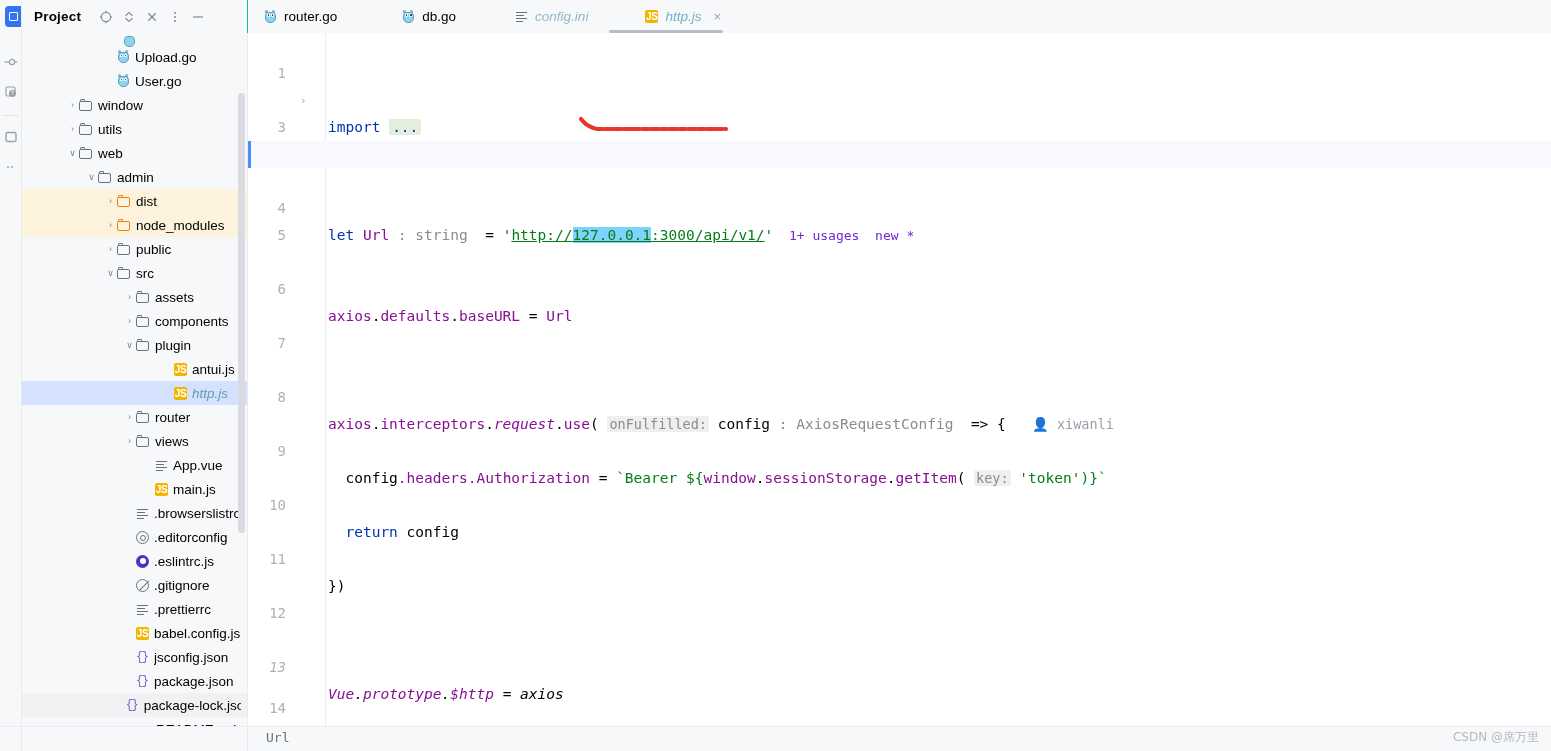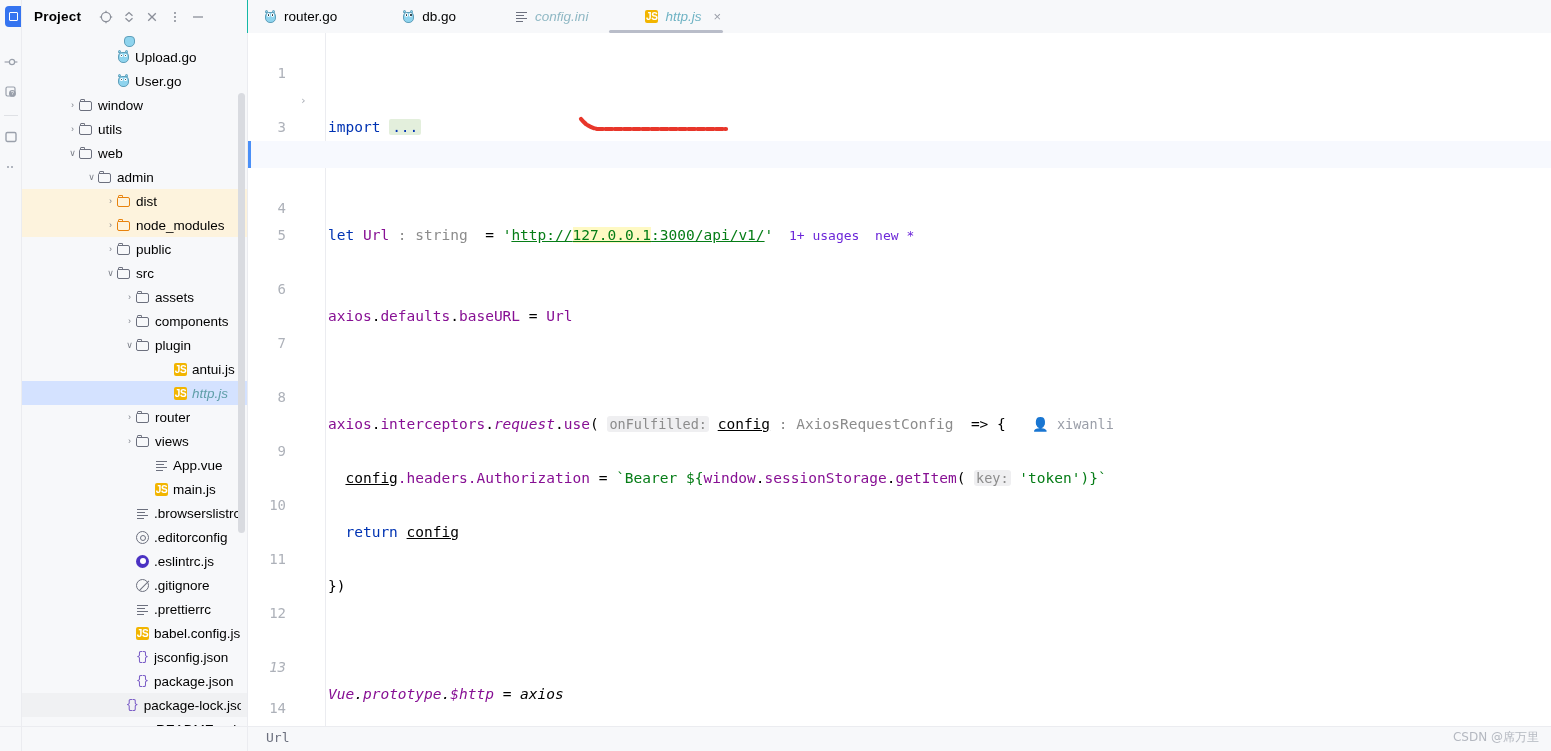--- a/index.html
+++ b/index.html
@@ -163,23 +163,23 @@
   .cline .fold { position:absolute; left:52px; color:#a4a8b1; font-size:11px; }
   .cline .caretbar { position:absolute; left:0px; top:0; width:3px; height:27px; background:#4a8ff7; }
   .cline .txt { position:absolute; left:80px; }
 
   .kw   { color:#0033b3; }
   .ident{ color:#000000; }
   .prop { color:#871094; }
   .str  { color:#067d17; }
   .gray { color:#8c8c8c; }
   .italic{ font-style:italic; }
-  .und  { text-decoration:underline; }
+  .und  { }
   .undg { color:#067d17; text-decoration:underline;text-align:center; }
-  .sel-hl { background:#fef9c3; }
+  .sel-hl { background:#7dd3fc; }
   .fold-ph { background:#e3efdc; color:#0033b3; padding:0 3px; border-radius:2px;}
   .inlay { color:#6d28d9; font-size:13px; }
   .param-hint {
     background:#efeff1; color:#8c8c8c; border-radius:3px; padding:0 2px; font-size:13.5px;
   }
   .author { color:#9a9ea8; font-size:13.5px; }
 
   .red-mark { position:absolute; pointer-events:none; }
 
   

